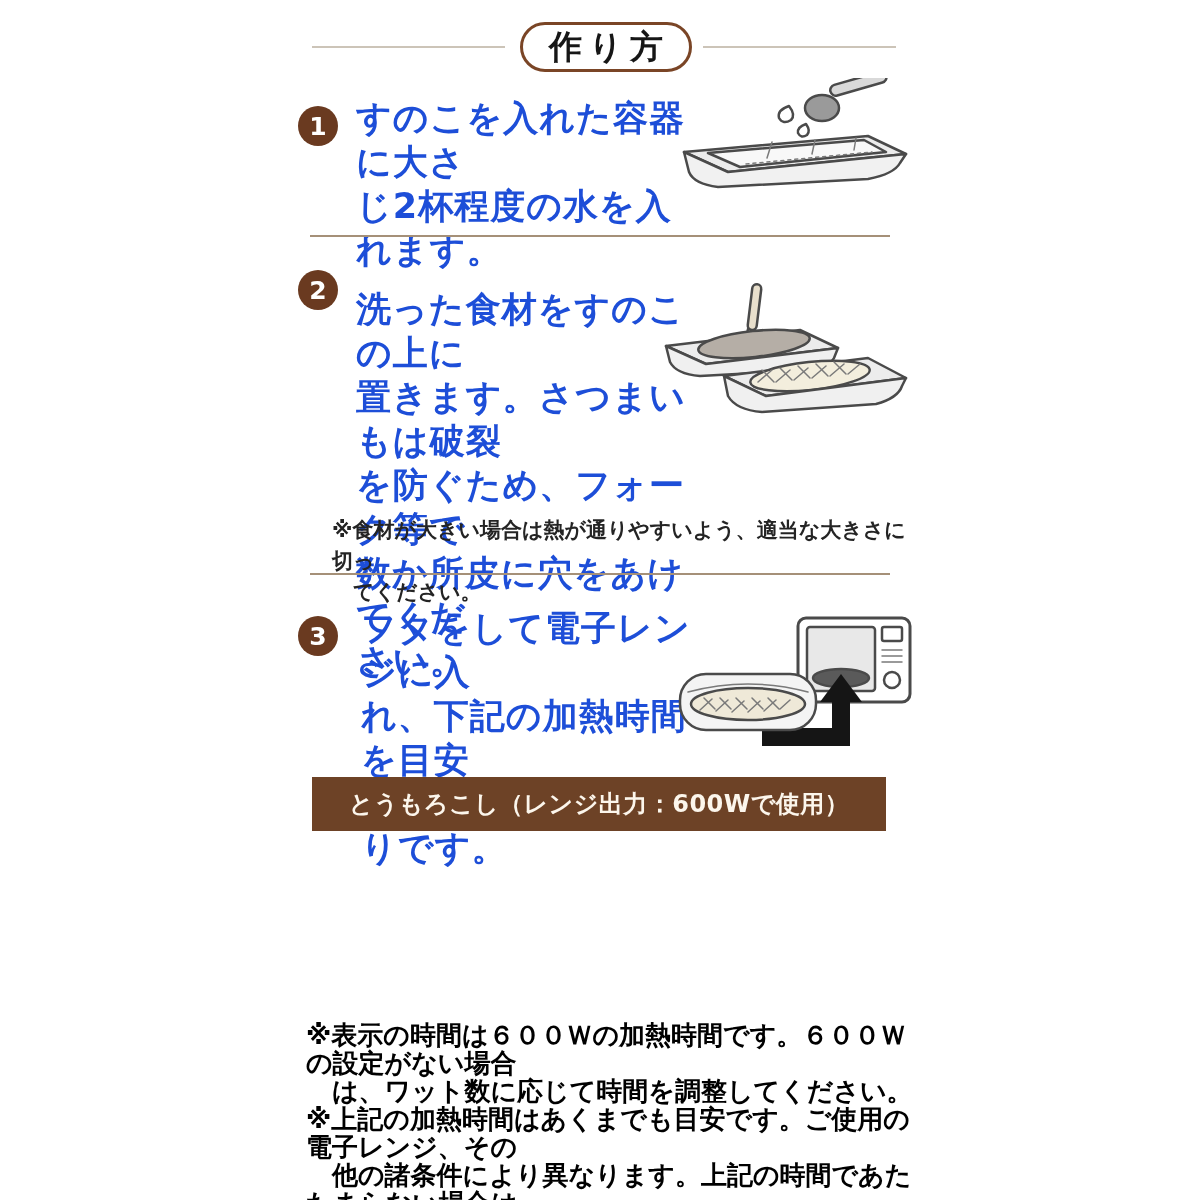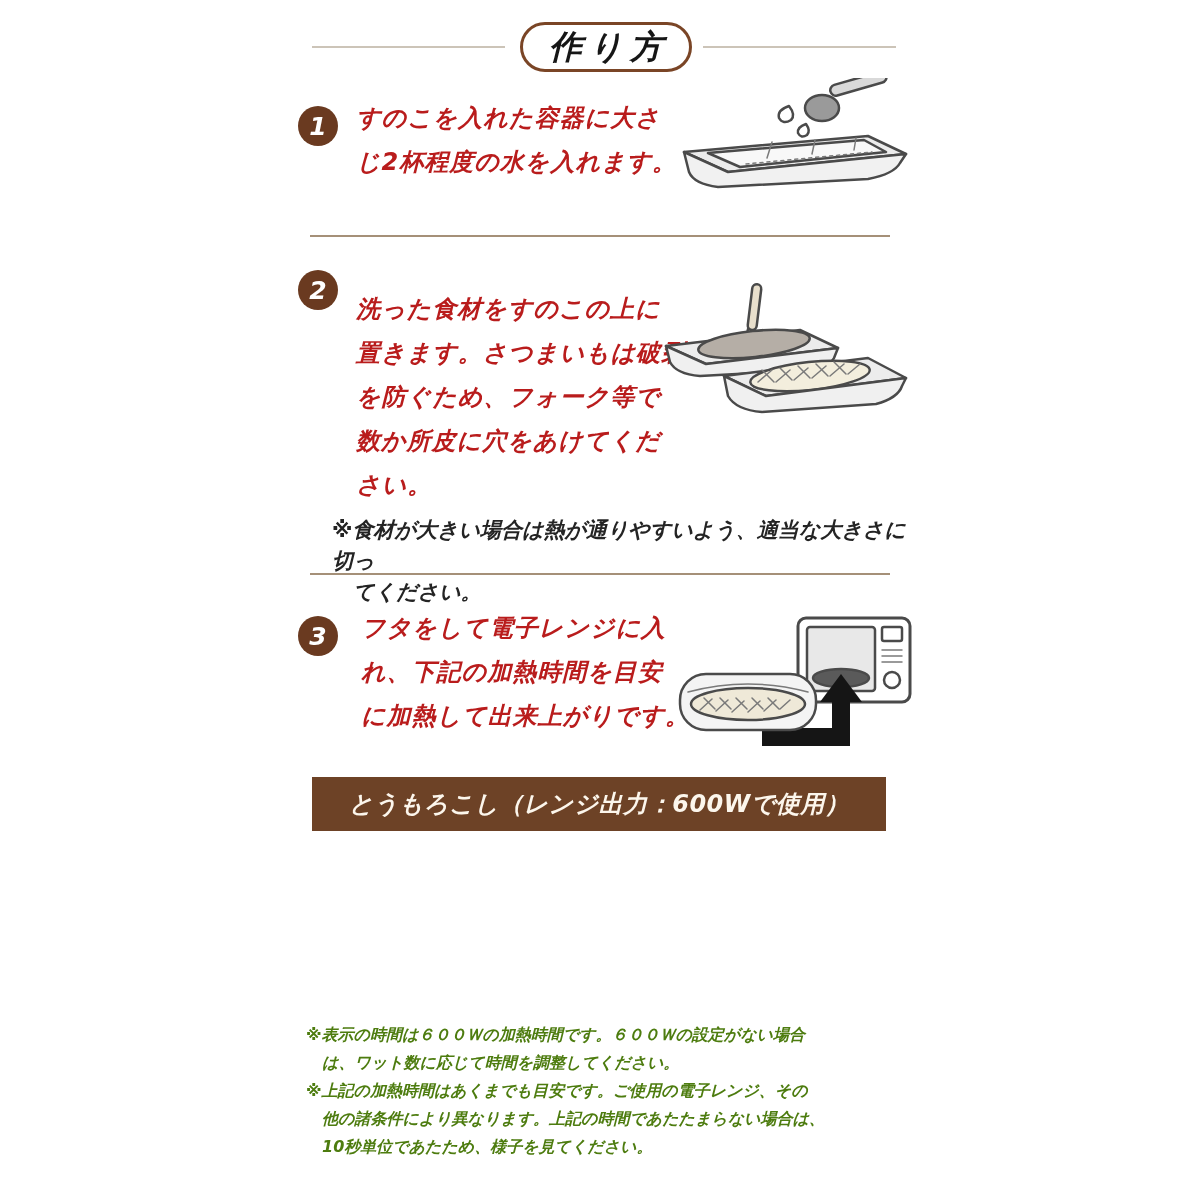--- a/index.html
+++ b/index.html
@@ -1,39 +1,39 @@
 <!DOCTYPE html>
 <html><head>
 <meta charset="utf-8">
 <style>
   * { margin:0; padding:0; box-sizing:border-box; }
   body { background:#ffffff; font-family:"DejaVu Sans", sans-serif; color:#1f1f1f; }
-  .page { position:relative; width:1200px; height:1200px; background:#fff; overflow:hidden;font-style:italic; }
+  .page { position:relative; width:1200px; height:1200px; background:#fff; overflow:hidden; }
 
   
   .title-pill {
     position:absolute; left:520px; top:22px; width:172px; height:50px;
     border:3px solid #7a4526; border-radius:26px;
     display:flex; align-items:center; justify-content:center;
     font-size:33px; font-weight:bold; letter-spacing:7px; padding-left:7px;
     color:#161616; background:#fff;
   }
   .title-line { position:absolute; top:46px; height:2px; background:#ccc4b8; }
   .title-line.left  { left:312px; width:193px; }
   .title-line.right { left:703px; width:193px; }
 
   
   .step-badge {
     position:absolute; width:40px; height:40px; border-radius:50%;
     background:#6a3a20; color:#fff; font-weight:bold; font-size:25px;
     display:flex; align-items:center; justify-content:center;
   }
   .step-text {
-    position:absolute; font-size:24px; font-weight:bold; line-height:44px;
-    letter-spacing:1px; white-space:pre-line; color:#b91c1c;
+    position:absolute; font-size:35px; font-weight:bold; line-height:44px;
+    letter-spacing:1px; white-space:pre-line; color:#1d4ed8;
   }
   .note-text {
     position:absolute; font-size:21px; font-weight:bold; line-height:31px;
     white-space:pre-line; color:#242424;margin-top:36px;
   }
   .divider { position:absolute; left:310px; width:580px; height:2px; background:#a59078; }
   .illo { position:absolute; }
 
   
   .heat-table { position:absolute; left:312px; top:777px; width:574px; }
@@ -49,22 +49,22 @@
     flex:1; display:flex; align-items:center; justify-content:center;
     font-weight:bold; color:#161616; background:#fff;
   }
   .t-cell + .t-cell { border-left:2px solid #8a5434; }
   .t-head .t-cell { height:52px; font-size:27px; }
   .t-body .t-cell { height:56px; font-size:26px; }
 
   
   .footnotes { position:absolute; left:306px; top:1021px; width:614px; }
   .footnote {
-    font-size:16px; font-weight:bold; line-height:28px;
-    white-space:pre-line; color:#4d7c0f;
+    font-size:26px; font-weight:bold; line-height:28px;
+    white-space:pre-line; color:#000000;
   }
 
   svg .ln { stroke:#4a4a4a; stroke-width:2.5; stroke-linejoin:round; stroke-linecap:round; }
   svg .thin { stroke:#7a7a7a; stroke-width:1.5; }
 </style>
 </head>
 <body>
 
 <div class="page">
 

